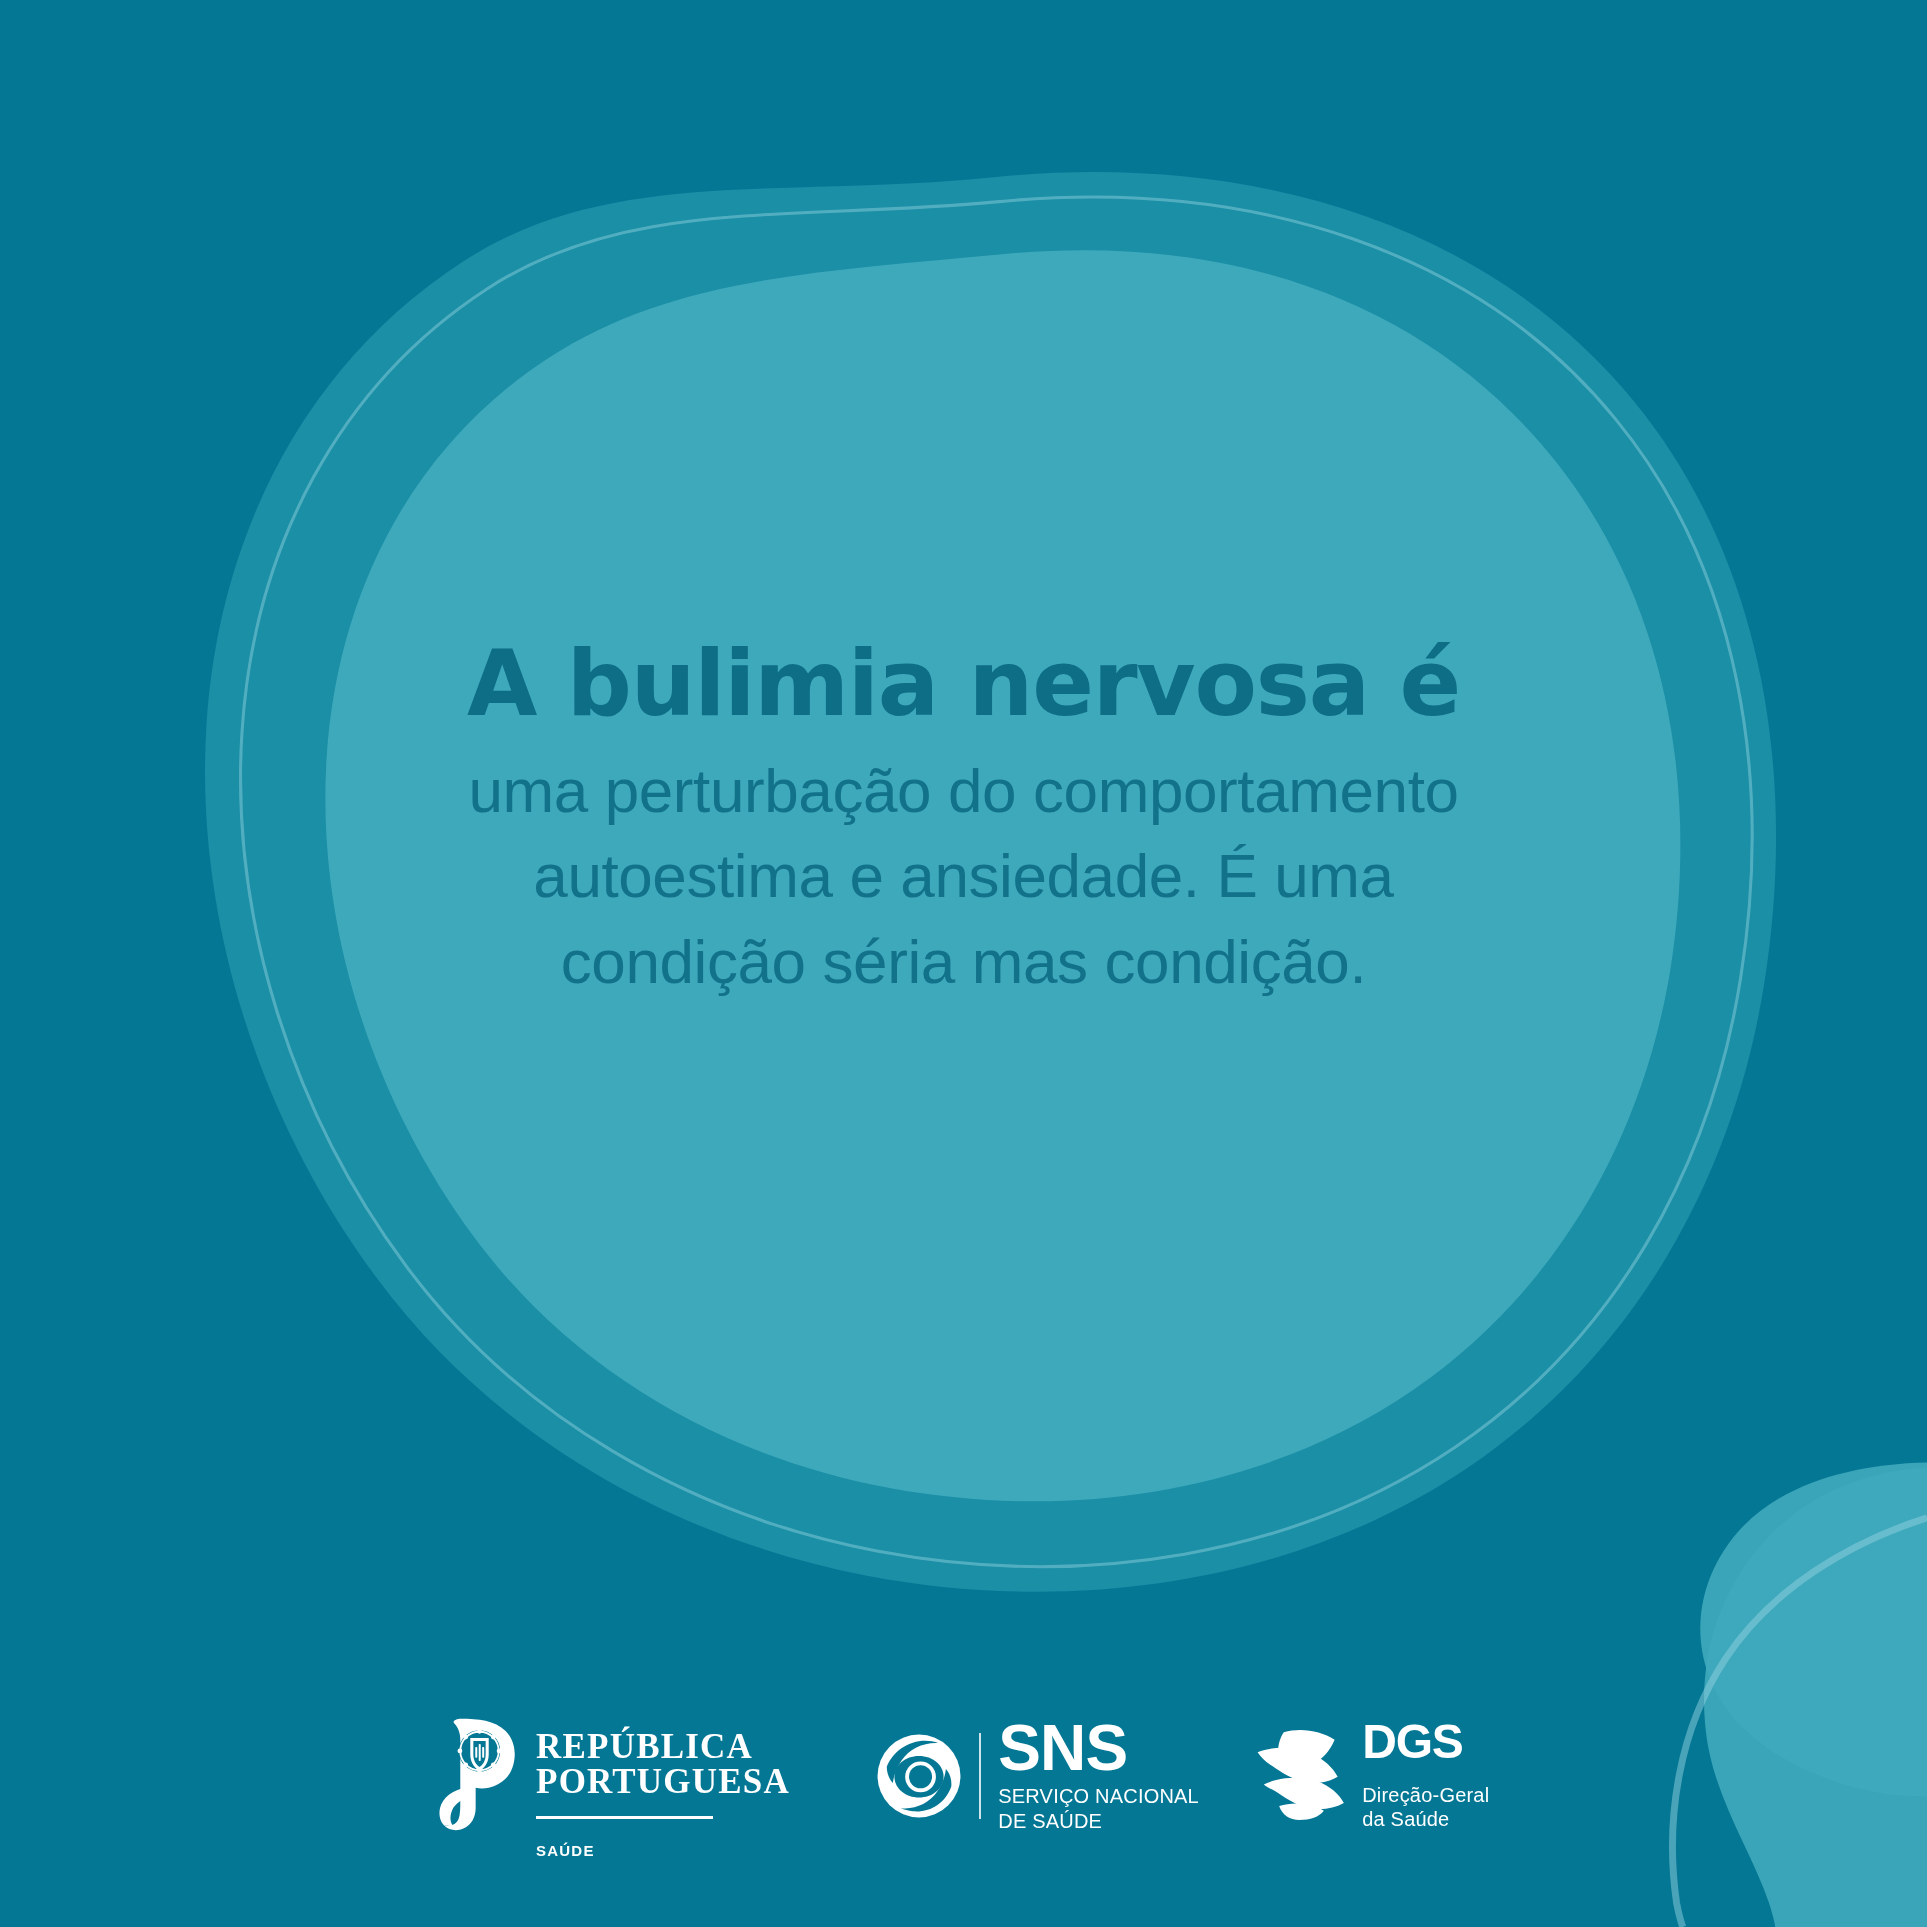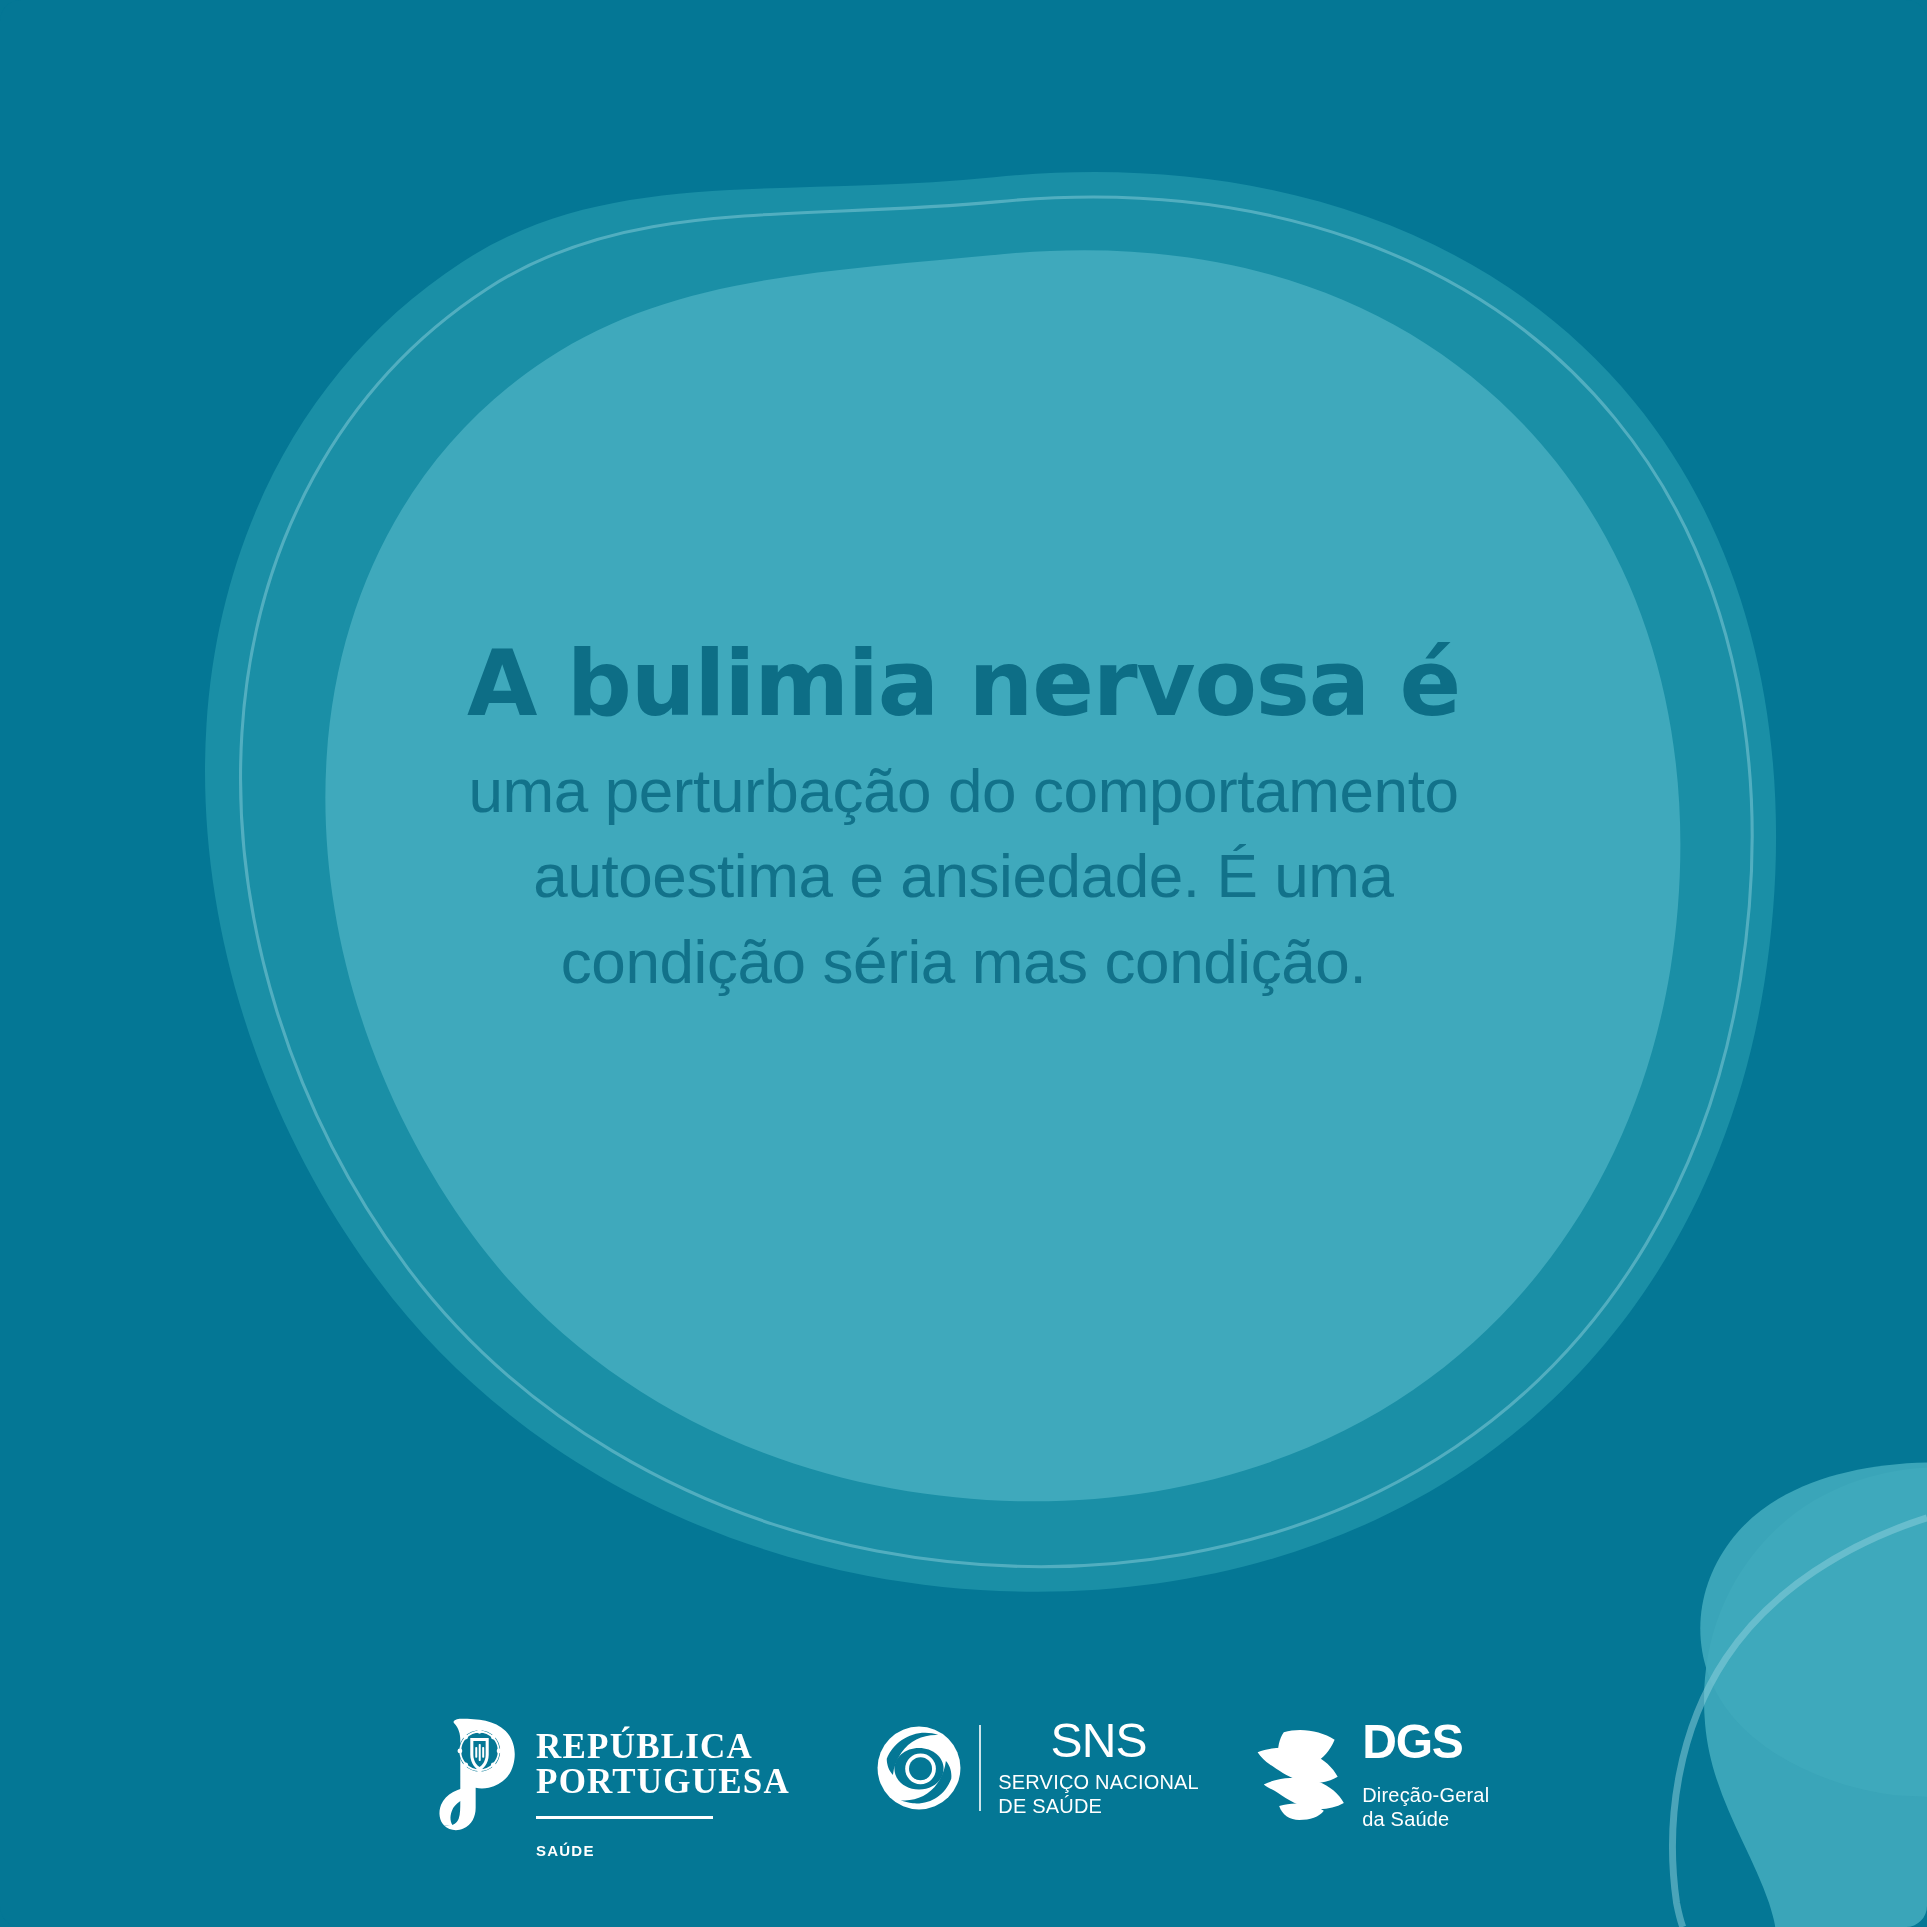--- a/index.html
+++ b/index.html
@@ -8,21 +8,20 @@
     padding: 0;
     background: #047795;
   }
   #poster {
     position: relative;
     width: 1927px;
     height: 1927px;
     overflow: hidden;
     background: #047795;
     font-family: "Liberation Sans", sans-serif;
-    border-radius: 21px;
   }
   #bg-svg {
     position: absolute;
     inset: 0;
     width: 1927px;
     height: 1927px;
     display: block;
   }
 
   
@@ -116,25 +115,24 @@
   #sns-mark { width: 86px; height: 86px; flex: 0 0 auto; }
   #sns-divider {
     width: 2.3px;
     height: 86px;
     background: rgba(255,255,255,.8);
     margin: 0 17px 0 17px;
   }
   #sns-text { color: #fff; }
   #sns-acronym {
     font-family: "Liberation Sans", sans-serif;
-    font-weight: 400;
-    font-size: 48px;
+    font-weight: 700;
+    font-size: 64px;
     line-height: .92;
     letter-spacing: -0.8px;
-    text-align: center;
   }
   #sns-full {
     font-family: "Liberation Sans", sans-serif;
     font-weight: 400;
     font-size: 20px;
     line-height: 1.22;
     letter-spacing: 0.2px;
     margin-top: 7px;
   }
   #sns-full .ln { display: block; }

